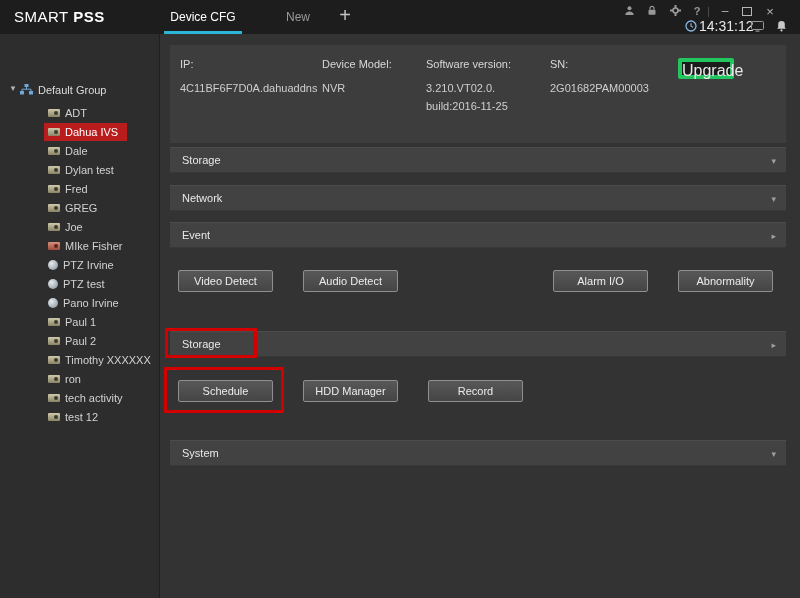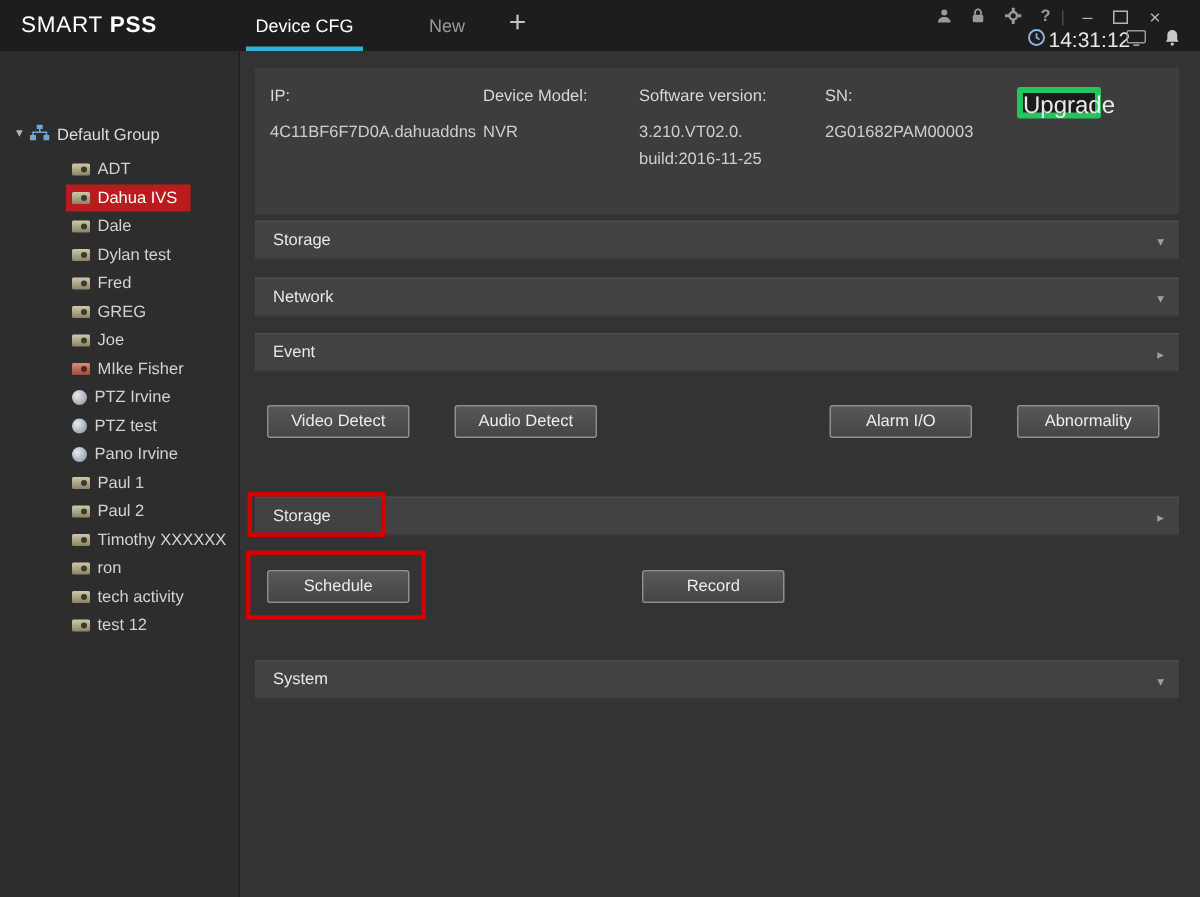--- a/index.html
+++ b/index.html
@@ -208,20 +208,21 @@
   <div class="section" style="top:222px"><span>Event</span><span class="chev">▸</span></div>
 
   <button class="cfg-btn" style="left:303px; top:270px">Audio Detect</button>
   <button class="cfg-btn" style="left:178px; top:270px">Video Detect</button>
   <button class="cfg-btn" style="left:553px; top:270px">Alarm I/O</button>
   <button class="cfg-btn" style="left:678px; top:270px">Abnormality</button>
 
   <div class="section" style="top:331px"><span>Storage</span><span class="chev">▸</span></div>
 
   <button class="cfg-btn" style="left:178px; top:380px">Schedule</button>
+  <button class="cfg-btn" style="left:303px; top:380px">HDD Manager</button>
   <button class="cfg-btn" style="left:428px; top:380px">Record</button>
 
   <div class="section" style="top:440px"><span>System</span><span class="chev">▾</span></div>
 
   <div class="red-box red-box-storage"></div>
   <div class="red-box red-box-schedule"></div>
 
 </div>
 
 </body></html>

